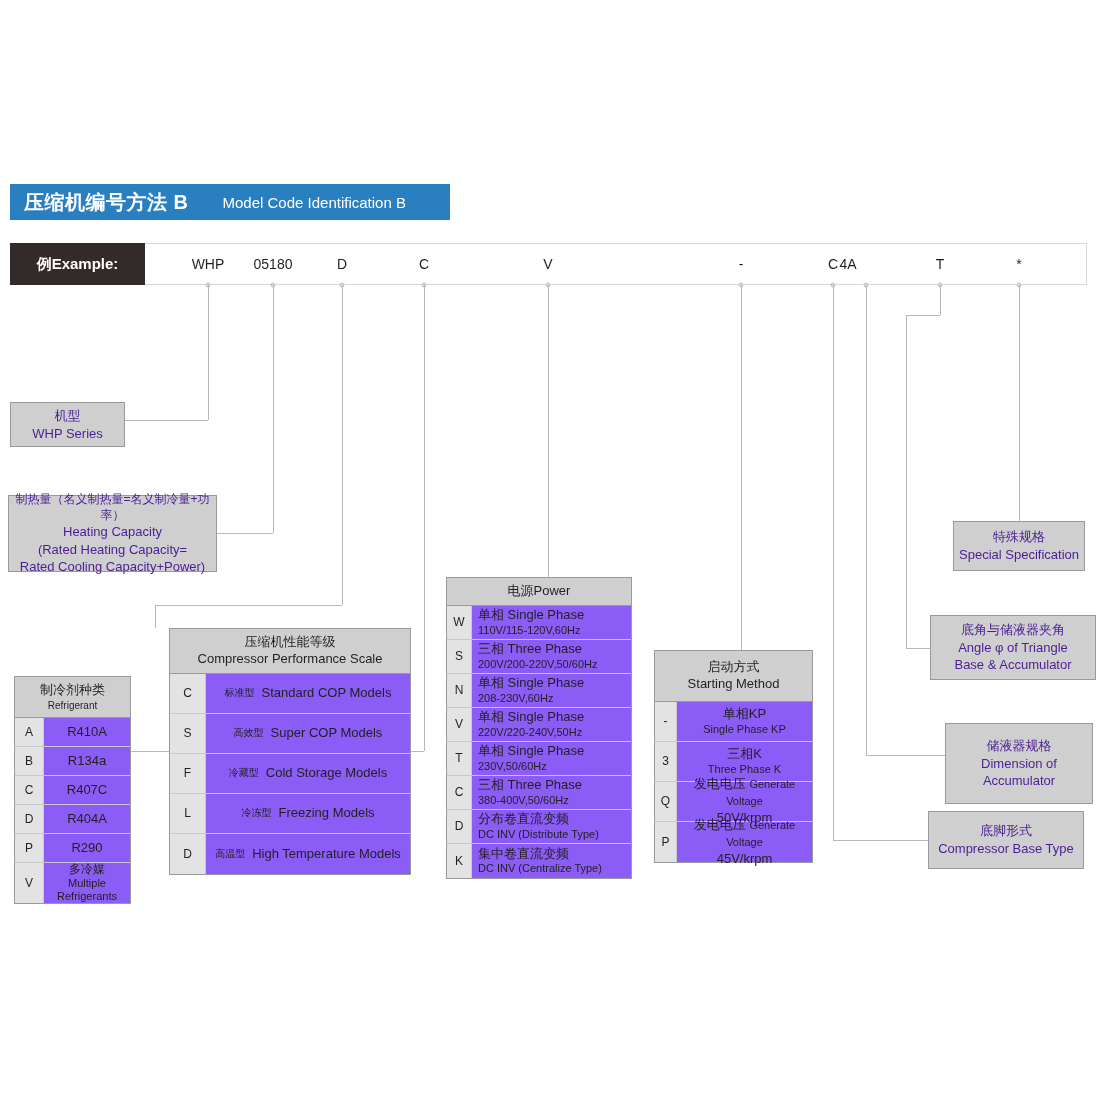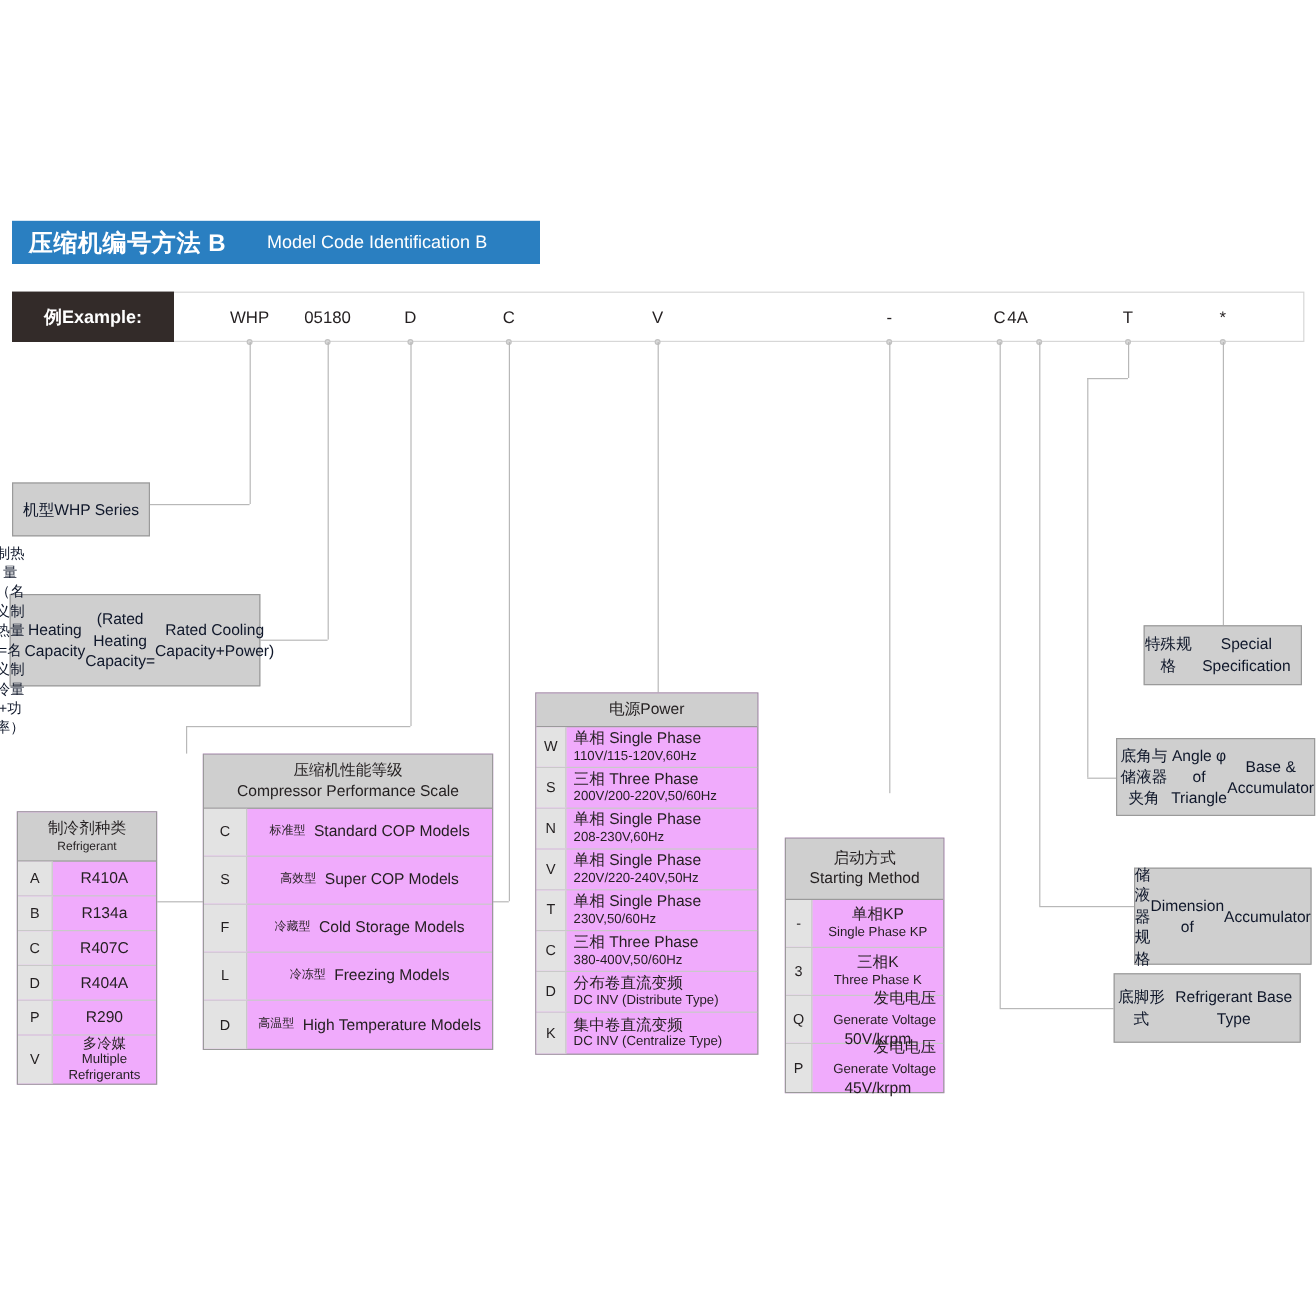--- a/index.html
+++ b/index.html
@@ -48,28 +48,28 @@
   .tick{
     position:absolute;width:5px;height:5px;border-radius:50%;
     background:#d9d9d9;border:1px solid #c2c2c2;box-sizing:border-box;
     transform:translate(-50%,-50%);
   }
 
   
   .box{
     position:absolute;background:#cfcfcf;border:1px solid #9a9a9a;
     box-sizing:border-box;
-    display:flex;flex-direction:row;align-items:center;justify-content:center;
-    text-align:center;color:#0f172a;
+    display:flex;flex-direction:column;justify-content:center;
+    text-align:center;color:#4c1d95;
   }
   .box .cn{font-size:13px;line-height:1.35;}
   .box .en{font-size:13px;line-height:1.35;}
 
   
-  .tbl{position:absolute;border:1px solid #9a9a9a;box-sizing:border-box;background:#f0abfc;}
+  .tbl{position:absolute;border:1px solid #9a9a9a;box-sizing:border-box;background:#8b5cf6;}
   .tbl-head{
     background:#cfcfcf;border-bottom:1px solid #9a9a9a;
     text-align:center;padding:5px 4px;box-sizing:border-box;
   }
   .tbl-head .cn{font-size:13px;line-height:1.3;}
   .tbl-head .en{font-size:13px;line-height:1.3;}
   .trow{display:flex;border-bottom:1px solid #c9c9c9;box-sizing:border-box;}
   .trow:last-child{border-bottom:none;}
   .tkey{
     background:#e3e3e3;border-right:1px solid #c9c9c9;
@@ -79,21 +79,21 @@
   .tval{
     display:flex;flex-direction:column;justify-content:center;
     box-sizing:border-box;flex:1 1 auto;padding:3px 6px;
   }
   .tval .l1{font-size:13px;line-height:1.25;}
   .tval .l2{font-size:11px;line-height:1.25;}
   .tval.ctr{align-items:center;text-align:center;}
   .tval.inline{flex-direction:row;align-items:center;gap:7px;}
   .tval.inline .l1{font-size:10px;}
   .tval.inline .l2{font-size:13px;}
-  .tval .mix{font-size:13px;line-height:1.3;text-align:right;}
+  .tval .mix{font-size:13px;line-height:1.3;}
   .tval .mix .sm{font-size:11px;}
 </style>
 </head>
 <body>
 
 <div id="stage">
 
   <div class="title-bar">
     <span class="title-cn">压缩机编号方法 B</span>
     <span class="title-en">Model Code Identification B</span>
@@ -177,21 +177,21 @@
   </div>
 
   <div class="box" style="left:945px;top:723px;width:148px;height:81px">
     <span class="cn">储液器规格</span>
     <span class="en">Dimension of</span>
     <span class="en">Accumulator</span>
   </div>
 
   <div class="box" style="left:928px;top:811px;width:156px;height:58px">
     <span class="cn">底脚形式</span>
-    <span class="en">Refrigerant Base Type</span>
+    <span class="en">Compressor Base Type</span>
   </div>
 
   <div class="tbl" style="left:14px;top:676px;width:117px">
     <div class="tbl-head">
       <div class="cn">制冷剂种类</div>
       <div class="en" style="font-size:10px">Refrigerant</div>
     </div>
     <div class="trow" style="height:29px">
       <div class="tkey" style="width:29px;height:100%">A</div>
       <div class="tval ctr">
@@ -329,21 +329,21 @@
     </div>
     <div class="trow" style="height:34px">
       <div class="tkey" style="width:25px;height:100%">K</div>
       <div class="tval">
         <span class="l1">集中卷直流变频</span>
           <span class="l2">DC INV (Centralize Type)</span>
       </div>
     </div>
   </div>
 
-  <div class="tbl" style="left:654px;top:698px;width:133px">
+  <div class="tbl" style="left:654px;top:650px;width:159px">
     <div class="tbl-head" style="padding:8px 4px">
       <div class="cn">启动方式</div>
       <div class="en">Starting Method</div>
     </div>
     <div class="trow" style="height:40px">
       <div class="tkey" style="width:22px;height:100%">-</div>
       <div class="tval ctr">
         <span class="l1">单相KP</span>
           <span class="l2">Single Phase KP</span>
       </div>

